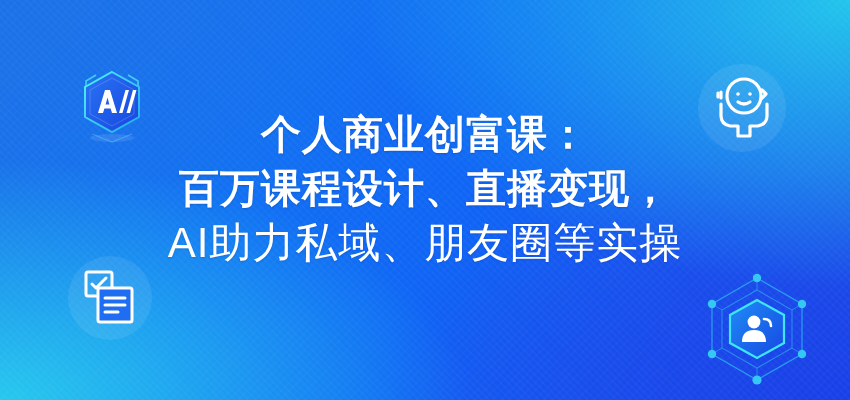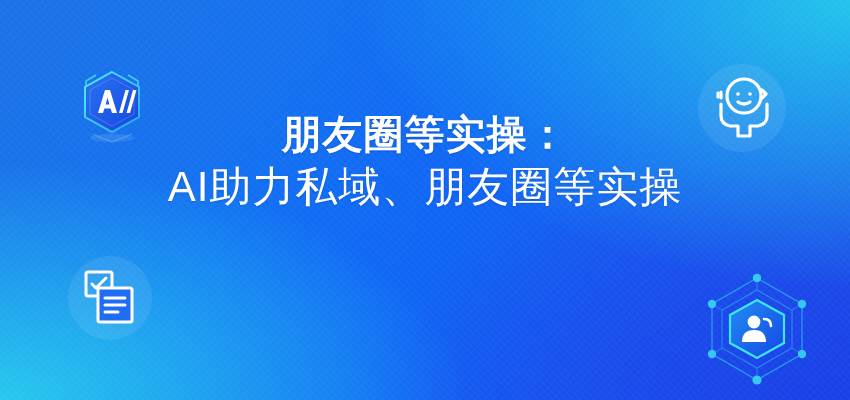--- a/index.html
+++ b/index.html
@@ -199,17 +199,18 @@
       <g fill="#ffffff">
         <circle cx="60" cy="54" r="6.4"></circle>
         <path d="M48 74 Q48 62 60 62 Q72 62 72 74 Z"></path>
       </g>
 
       <path d="M70 51 Q77 51 77 58" fill="none" stroke="#ffffff" stroke-width="2.6" stroke-linecap="round"></path>
     </svg>
   </div>
 
   <div id="headline">
-    <span class="line line-1">朋友圈等实操：</span>
+    <span class="line line-1">个人商业创富课：</span>
+    <span class="line line-2">百万课程设计、直播变现，</span>
     <span class="line line-3">AI助力私域、朋友圈等实操</span>
   </div>
 
 </div>
 
 </body></html>

